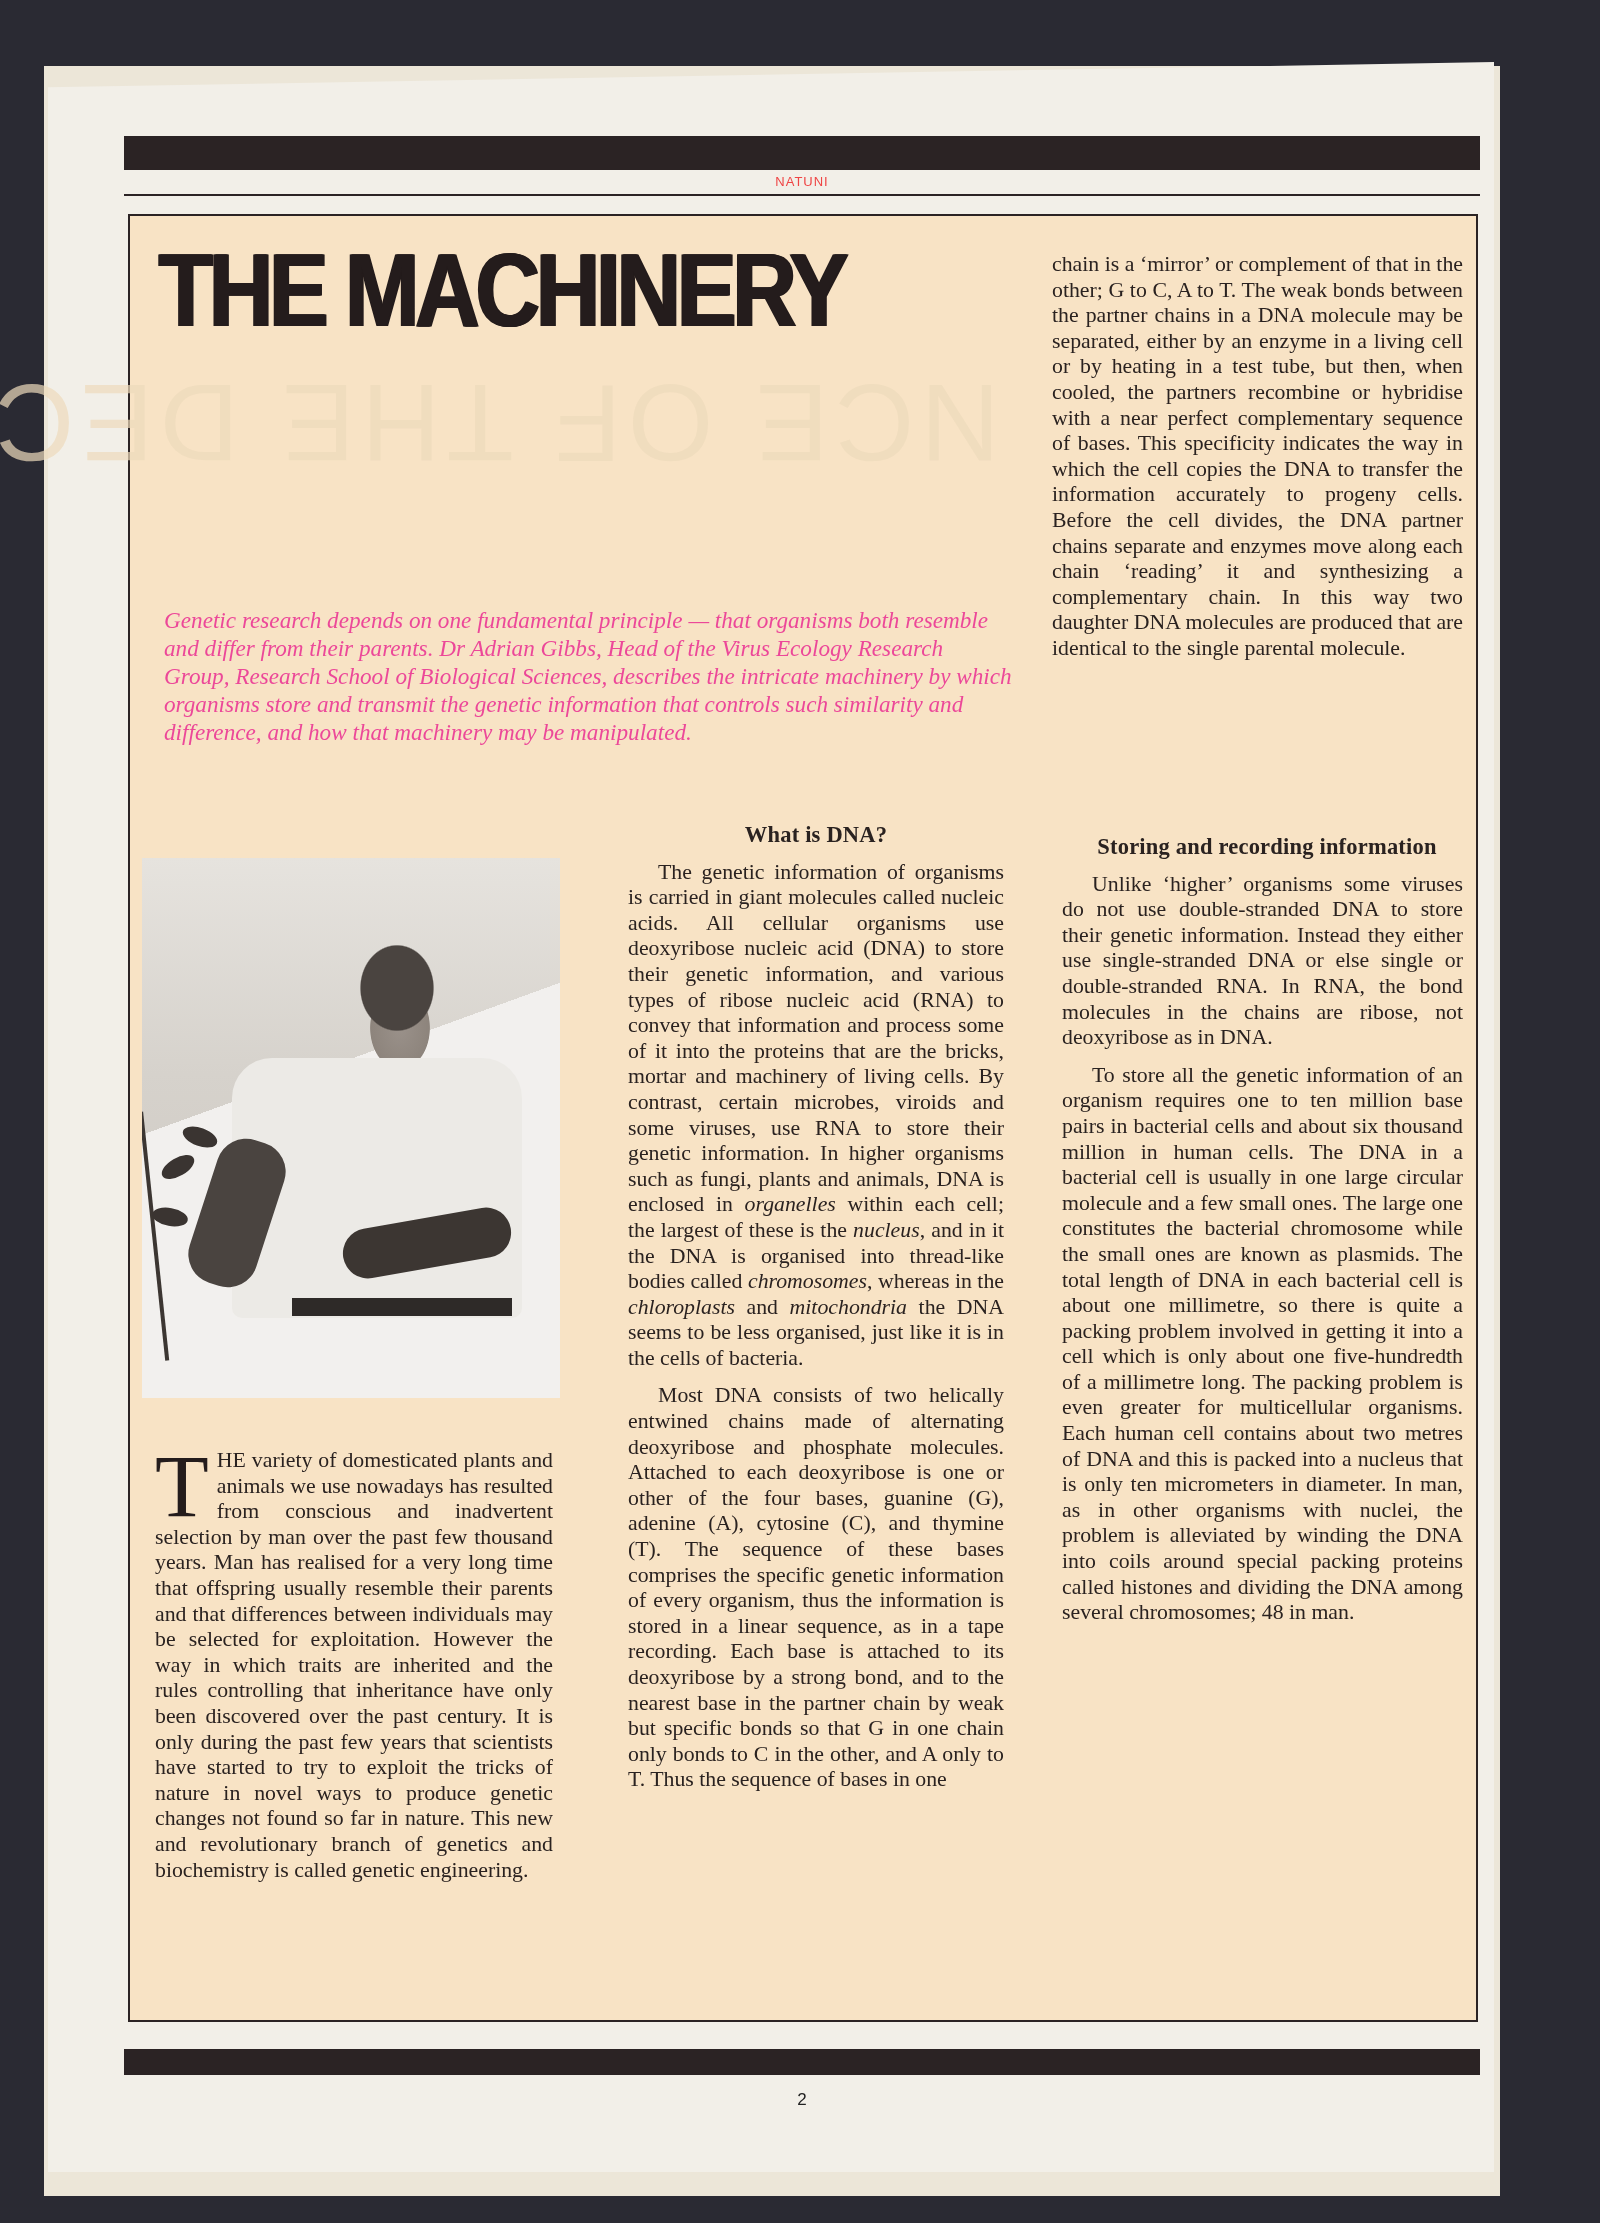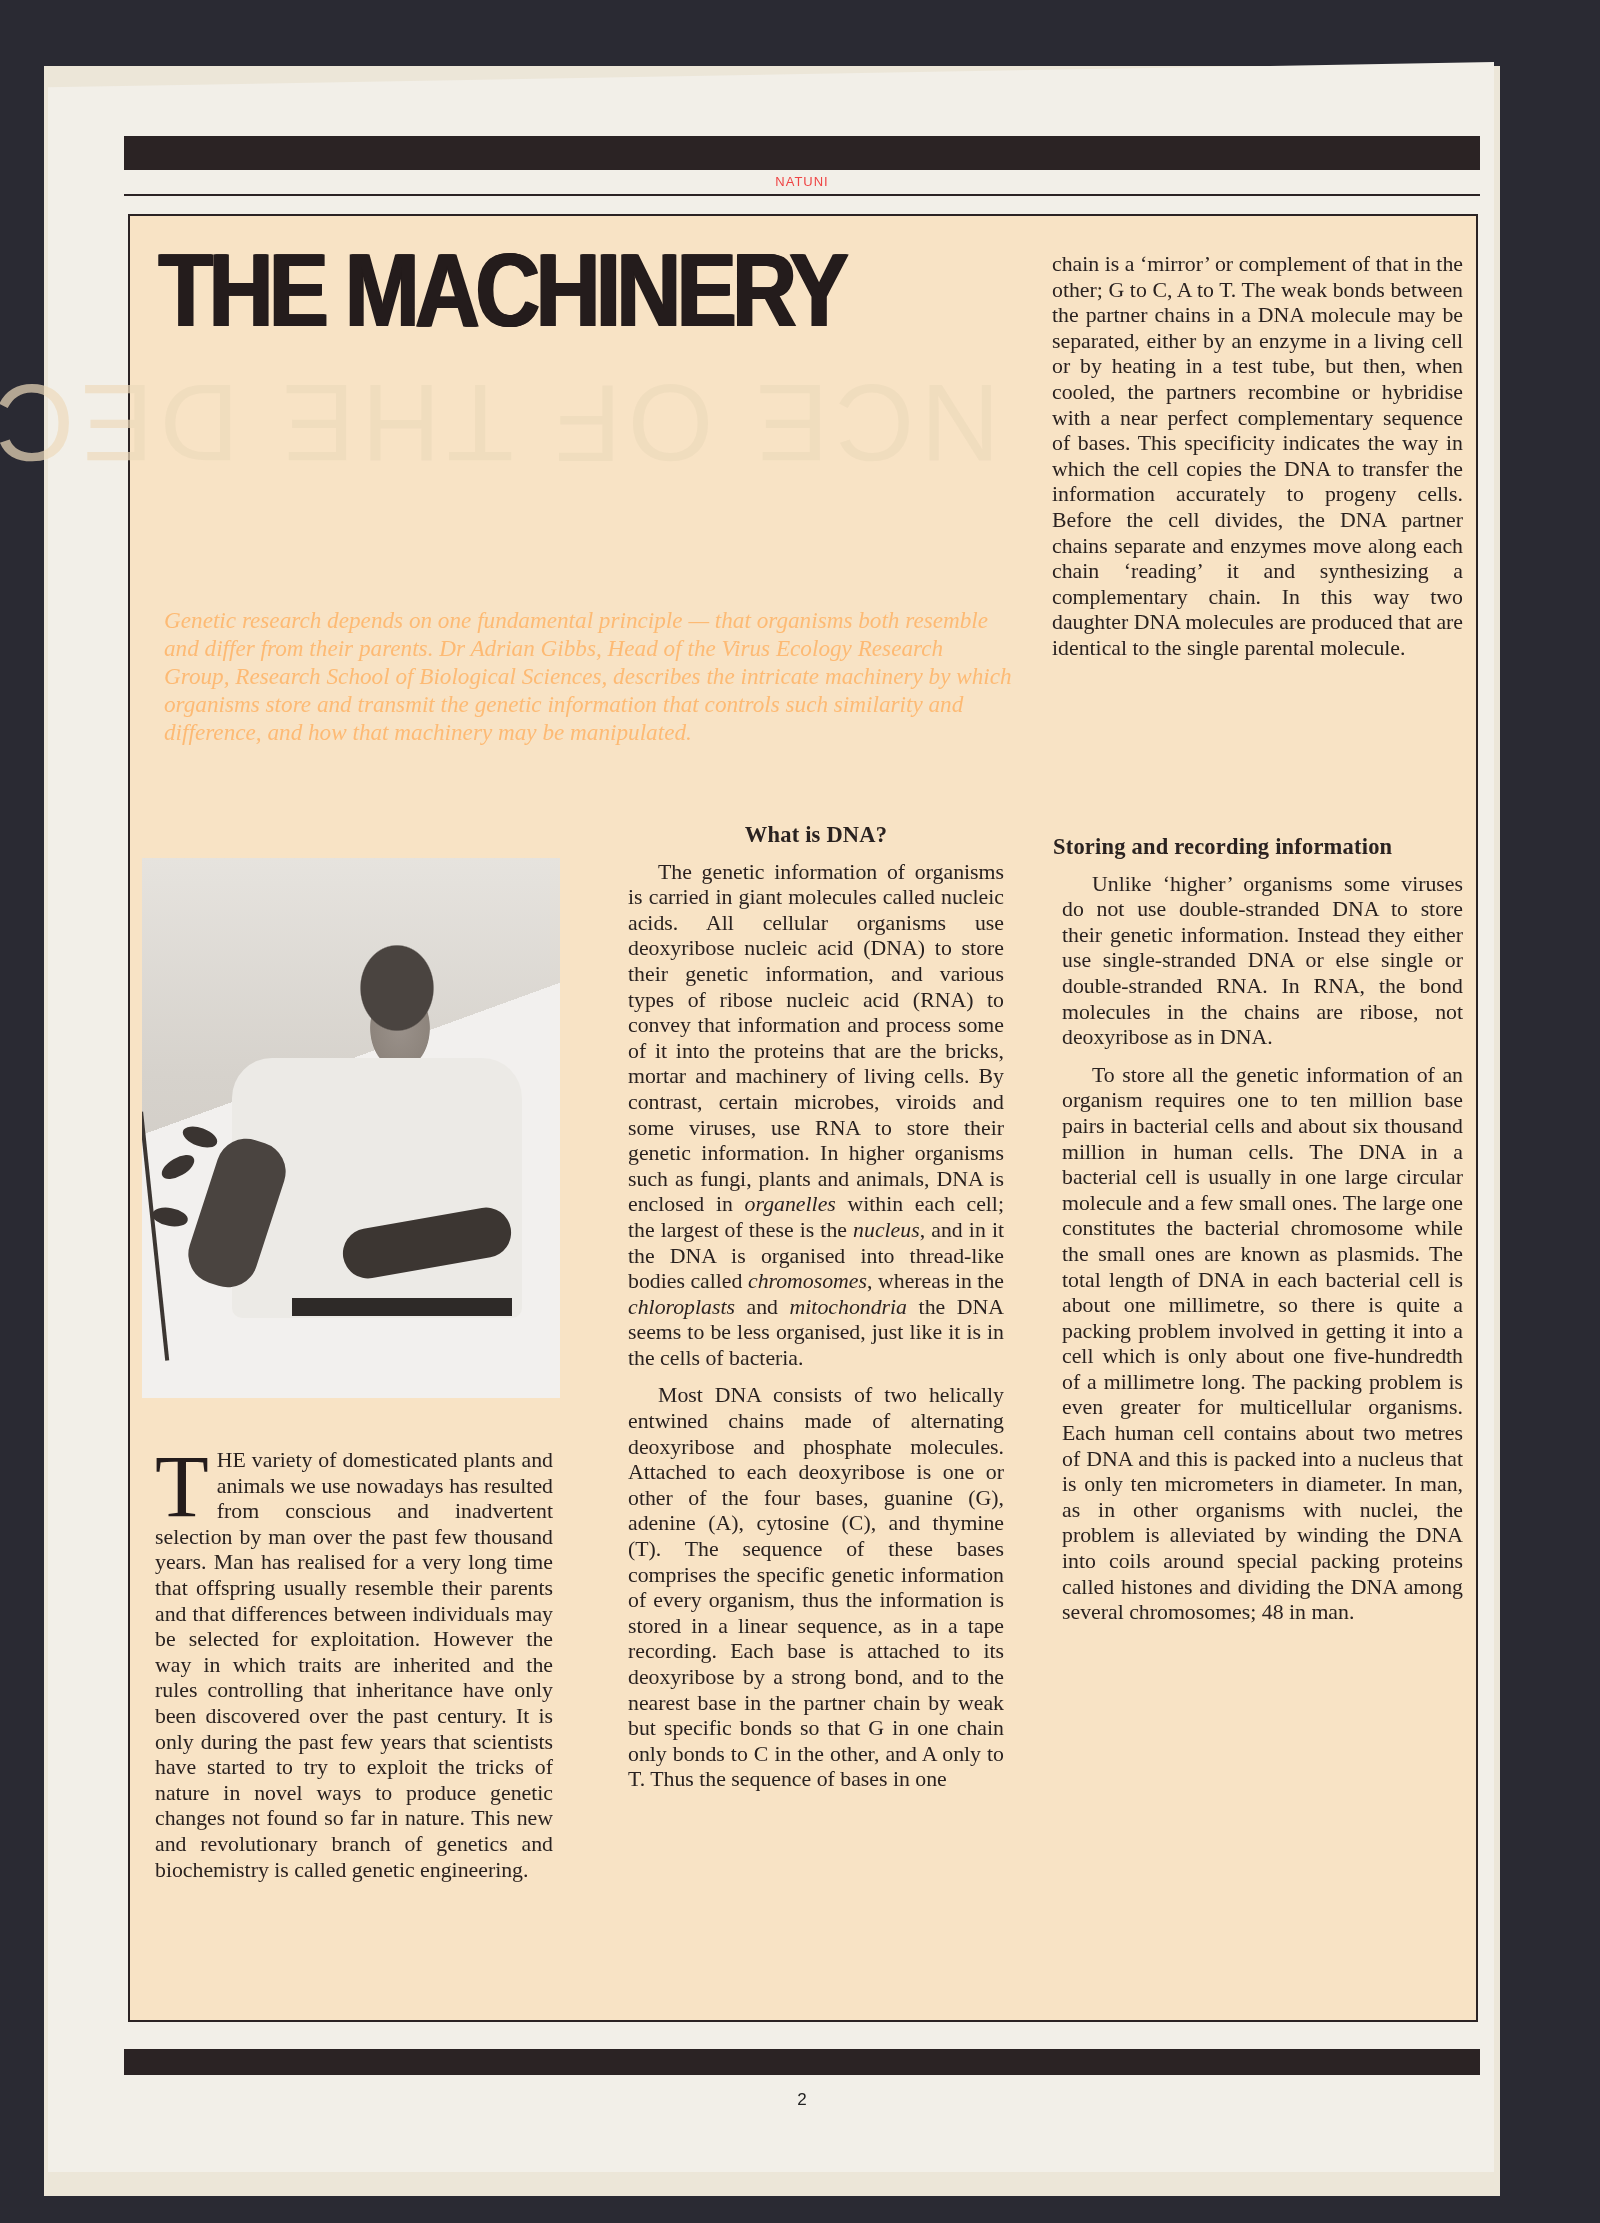--- a/index.html
+++ b/index.html
@@ -50,33 +50,33 @@
   .title {
     position: absolute; left: 158px; top: 238px;
     font-family: "Liberation Sans", "DejaVu Sans", sans-serif;
     font-weight: 900; font-size: 104px; letter-spacing: -5px;
     color: #241c1c; transform: scaleX(0.86); transform-origin: left top;
     line-height: 1;
     text-shadow: 1px 0 0 #241c1c, 2px 0 0 #241c1c, -1px 0 0 #241c1c;
   }
   .standfirst {
     position: absolute; left: 164px; top: 606px; width: 850px;
-    font-style: italic; font-size: 23.2px; line-height: 28px; color: #fdba74;
+    font-style: italic; font-size: 23.2px; line-height: 28px; color: #ec4899;
   }
   .col { position: absolute; font-size: 21.8px; line-height: 25.6px; text-align: justify; color: #2a2220; }
   .col p { margin: 12px; }
   .col p + p { text-indent: 30px; margin-top: 6px; }
   .col-right { left: 1040px; top: 240px; width: 435px; }
   .col-right-2 { left: 1050px; top: 834px; width: 425px; }
   .col-mid { left: 616px; top: 822px; width: 400px; }
   .col-left { left: 143px; top: 1436px; width: 422px; }
   .col h2 {
     margin: 0 0 10px 0; font-size: 22.5px; font-weight: bold; text-align: center; letter-spacing: .2px;
   }
-  .col-right-2 h2 { text-align: left; margin-left: 3px; }
+  .col-right-2 h2 { text-align: center; margin-left: 9px; }
   .indent-first { text-indent: 30px; }
   .photo {
     position: absolute; left: 142px; top: 858px; width: 418px; height: 540px;
     background:
       radial-gradient(ellipse 60px 70px at 255px 130px, #4a4440 0%, #4a4440 60%, transparent 62%),
       radial-gradient(ellipse 42px 58px at 258px 170px, #9a918a 0%, #8d847c 70%, transparent 72%),
       linear-gradient(160deg, transparent 0 40%, #f2f0ee 40% 100%),
       linear-gradient(180deg, #e6e3de 0%, #d6d2cc 40%, #c9c4bd 100%);
     overflow: hidden;
   }

